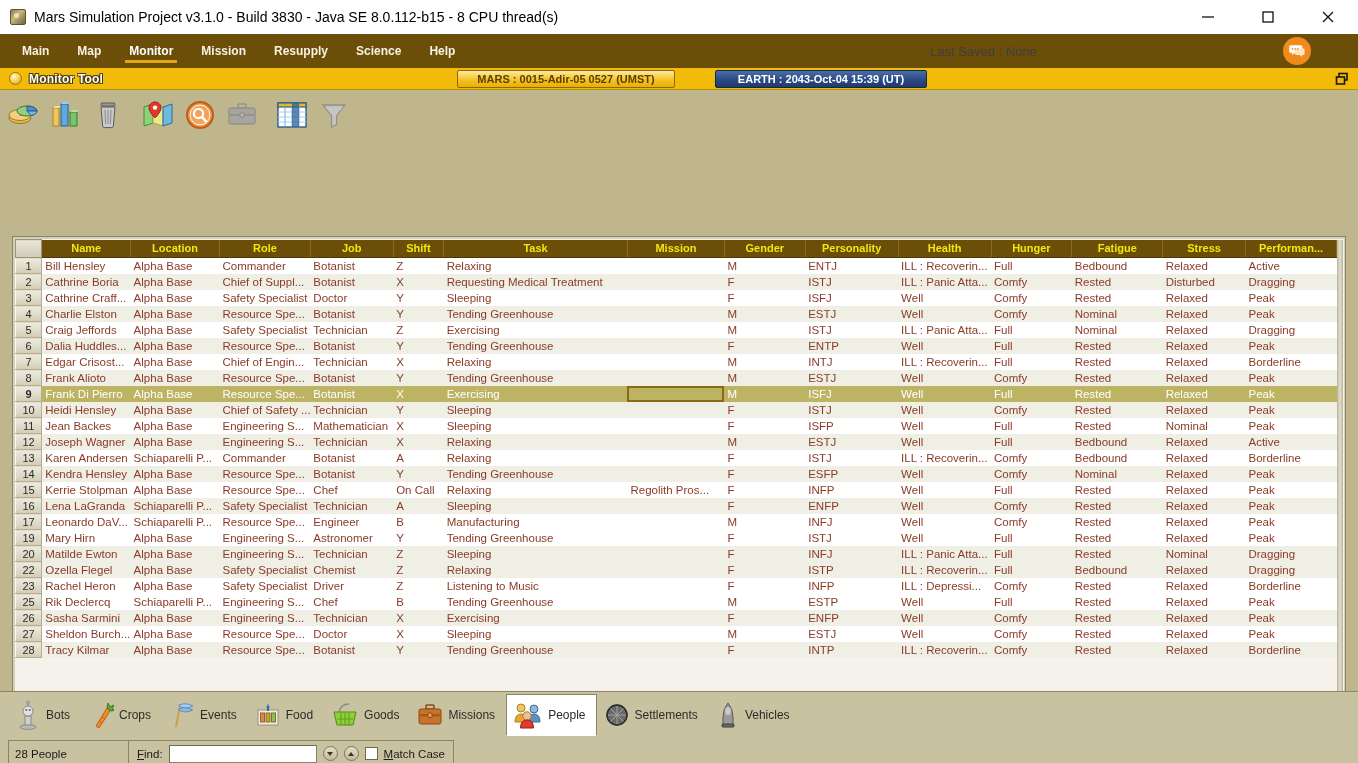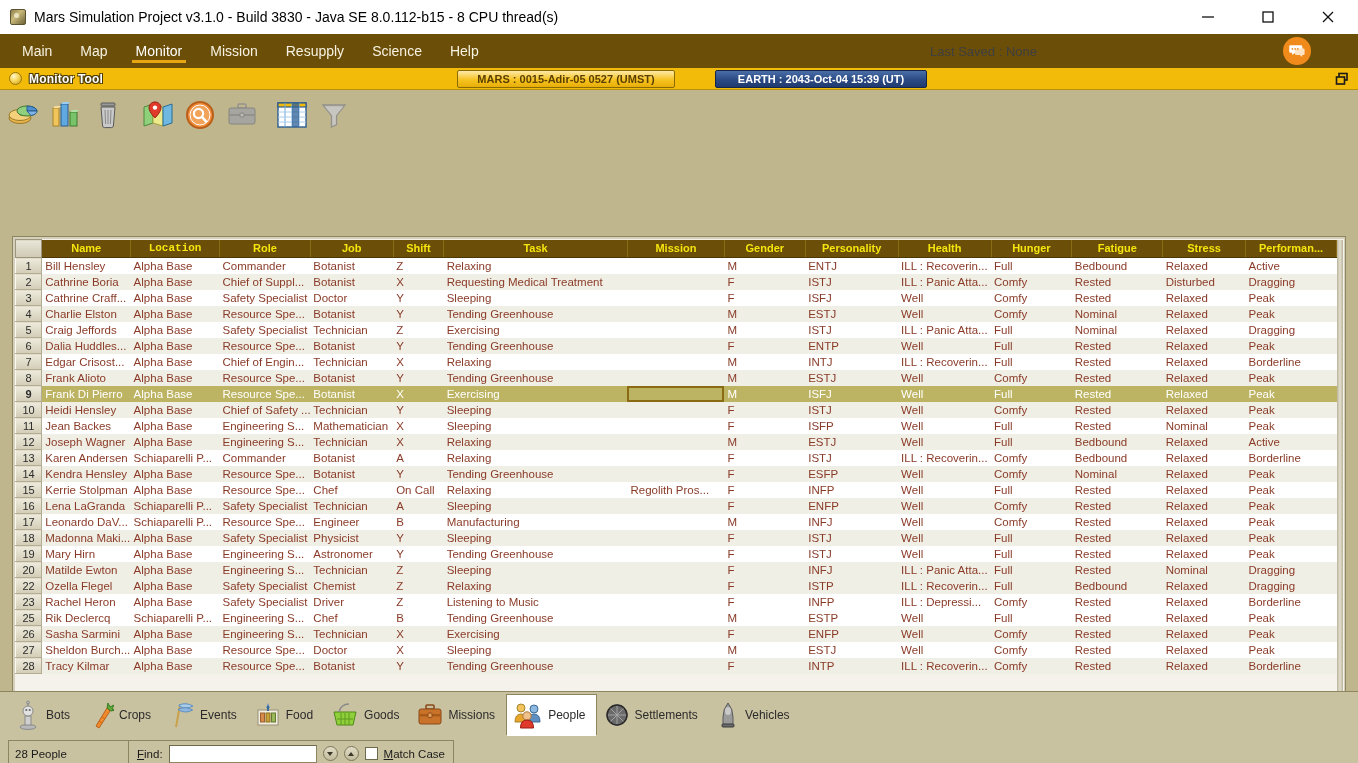--- a/index.html
+++ b/index.html
@@ -49,21 +49,21 @@
   
   .menubar {
     height: 34px; width: 1358px;
     background: #6b4e07;
     display: flex; align-items: stretch;
     position: relative;
   }
   .menu-item {
     display: flex; align-items: center;
     padding: 0 14px;
-    color: #f7f2e2; font-size: 14px; font-weight: normal;
+    color: #f7f2e2; font-size: 12px; font-weight: bold;
     white-space: nowrap;
     position: relative;
   }
   .menu-item.first { margin-left: 8px; }
   .menu-item.active { color: #ffffff; }
   .menu-item.active:after {
     content: ""; position: absolute; left: 10px; right: 10px; bottom: 5px;
     height: 3px; background: #e8a512;
   }
   .last-saved {
@@ -437,21 +437,21 @@
     </div>
   </div>
 
   <div class="table-wrap">
     <div class="table-outer">
       <table class="tbl">
         <thead>
           <tr>
             <th class="rownum-h"></th>
           <th style="width: 88px;">Name</th>
-              <th style="width: 88px; font-family: Liberation Mono, monospace;">Location</th>
+              <th style="width: 88px;">Location</th>
               <th style="width: 90px;">Role</th>
               <th style="width: 82px;">Job</th>
               <th style="width: 50px;">Shift</th>
               <th style="width: 182px;">Task</th>
               <th style="width: 96px;">Mission</th>
               <th style="width: 80px;">Gender</th>
               <th style="width: 92px;">Personality</th>
               <th style="width: 92px;">Health</th>
               <th style="width: 80px;">Hunger</th>
               <th style="width: 90px;">Fatigue</th>
@@ -738,37 +738,20 @@
               <td style="width: 88px;">Schiaparelli P...</td>
               <td style="width: 90px;">Resource Spe...</td>
               <td style="width: 82px;">Engineer</td>
               <td style="width: 50px;">B</td>
               <td style="width: 182px;">Manufacturing</td>
               <td class="mission-cell" style="width: 96px;"></td>
               <td style="width: 80px;">M</td>
               <td style="width: 92px;">INFJ</td>
               <td style="width: 92px;">Well</td>
               <td style="width: 80px;">Comfy</td>
-              <td style="width: 90px;">Rested</td>
-              <td style="width: 82px;">Relaxed</td>
-              <td style="width: 90px;">Peak</td>
-            </tr>
-            <tr class="even">
-              <td class="rownum">18</td>
-              <td style="width: 88px;">Madonna Maki...</td>
-              <td style="width: 88px;">Alpha Base</td>
-              <td style="width: 90px;">Safety Specialist</td>
-              <td style="width: 82px;">Physicist</td>
-              <td style="width: 50px;">Y</td>
-              <td style="width: 182px;">Sleeping</td>
-              <td class="mission-cell" style="width: 96px;"></td>
-              <td style="width: 80px;">F</td>
-              <td style="width: 92px;">ISTJ</td>
-              <td style="width: 92px;">Well</td>
-              <td style="width: 80px;">Full</td>
               <td style="width: 90px;">Rested</td>
               <td style="width: 82px;">Relaxed</td>
               <td style="width: 90px;">Peak</td>
             </tr>
             <tr class="odd">
               <td class="rownum">19</td>
               <td style="width: 88px;">Mary Hirn</td>
               <td style="width: 88px;">Alpha Base</td>
               <td style="width: 90px;">Engineering S...</td>
               <td style="width: 82px;">Astronomer</td>

